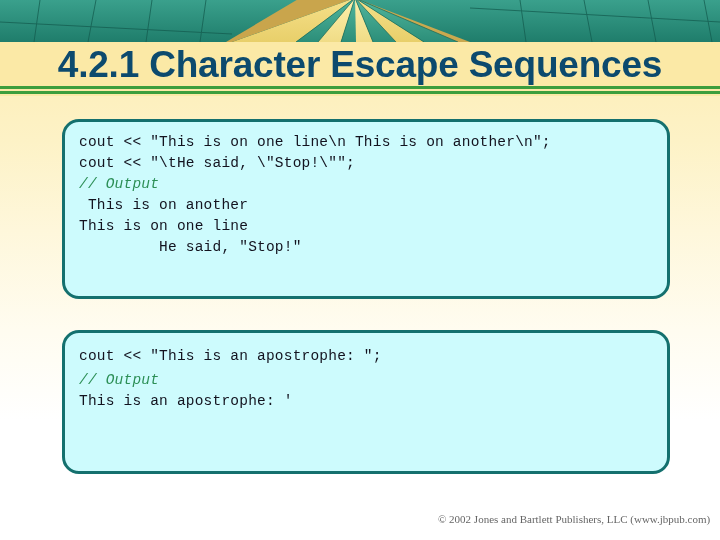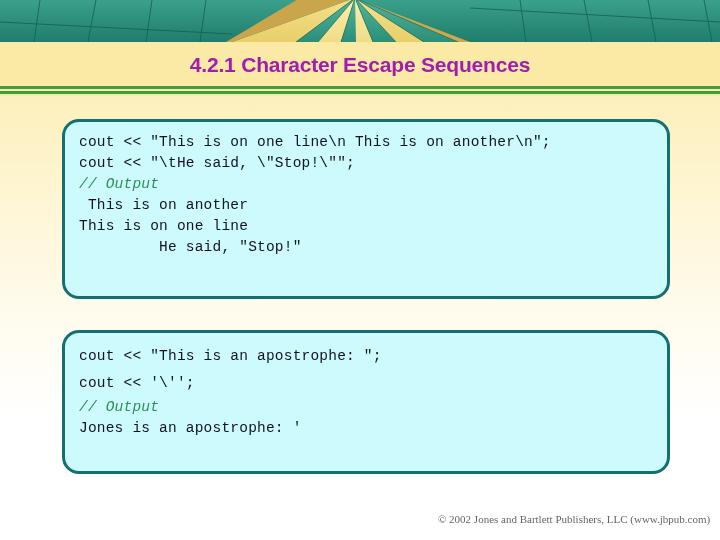--- a/index.html
+++ b/index.html
@@ -53,23 +53,23 @@
     top: 42px;
     width: 720px;
     height: 44px;
     background: #fbe9a6;
     display: flex;
     align-items: center;
     justify-content: center;
   }
   .title-text {
     font-family: "Liberation Sans", sans-serif;
-    font-size: 21px;
+    font-size: 37px;
     font-weight: bold;
-    color: #a21caf;
+    color: #0c4a6e;
     letter-spacing: -0.2px;
     white-space: nowrap;
     line-height: 1;
   }
 
   
   .rule-wrap {
     position: absolute;
     left: 0;
     top: 86px;
@@ -234,23 +234,22 @@
     <div class="code-line">cout &lt;&lt; "\tHe said, \"Stop!\"";</div>
     <div class="code-line spacer"></div>
     <div class="code-line comment">// Output</div>
     <div class="code-line"> This is on another</div>
     <div class="code-line">This is on one line</div>
     <div class="code-line">         He said, "Stop!"</div>
   </div>
 
   <div class="code-box" id="code-box-2">
     <div class="code-line loose">cout &lt;&lt; "This is an apostrophe: ";</div>
-    <div class="code-line loose">cout &lt;&lt; '\'';</div>
     <div class="code-line spacer"></div>
     <div class="code-line comment">// Output</div>
-    <div class="code-line">Jones is an apostrophe: '</div>
+    <div class="code-line">This is an apostrophe: '</div>
   </div>
 
   <div class="footer">
     <span class="footer-text">© 2002 Jones and Bartlett Publishers, LLC (www.jbpub.com)</span>
   </div>
 
 </div>
 
 </body></html>

